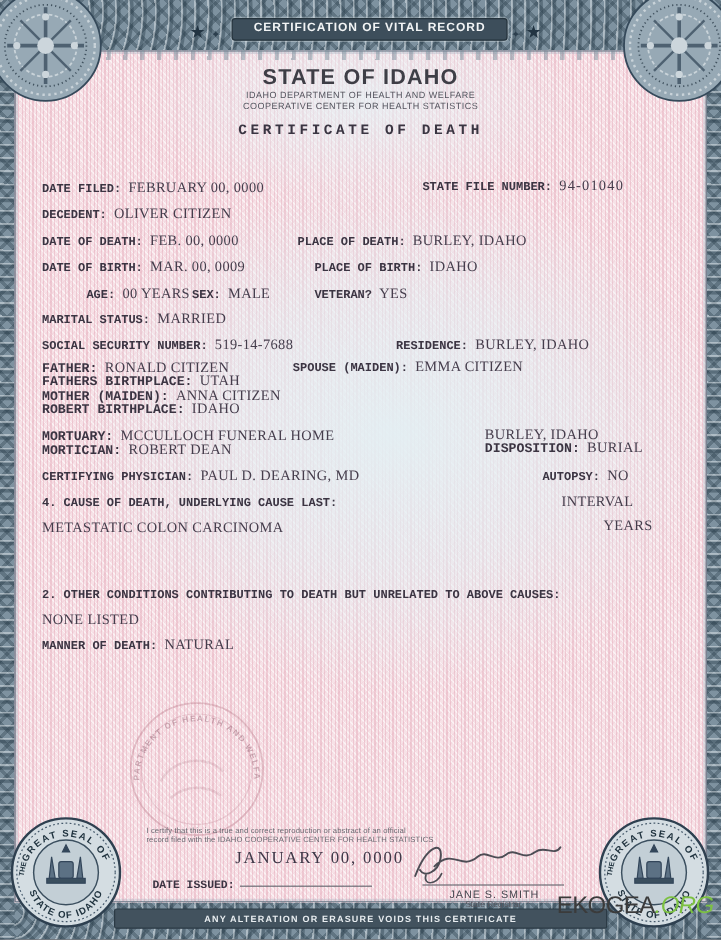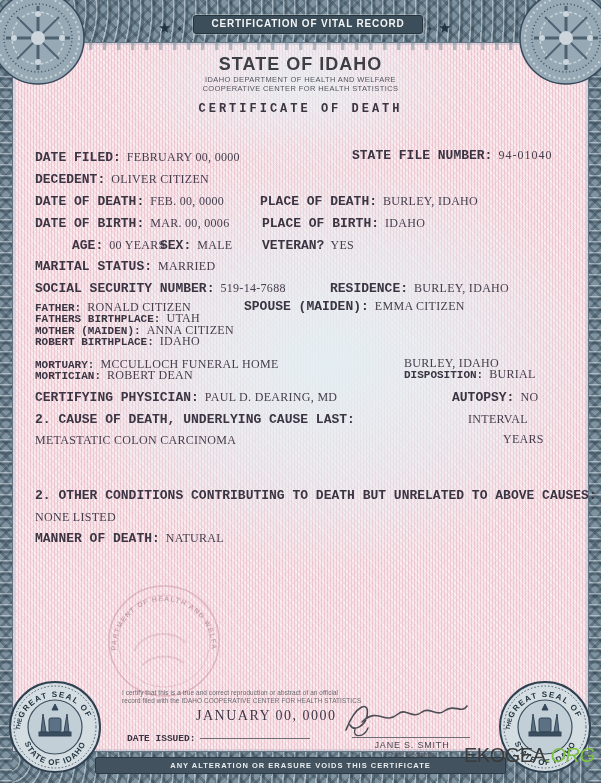--- a/index.html
+++ b/index.html
@@ -37,21 +37,21 @@
     border-radius:2px;color:#e8edf0;font-size:7.5px;font-weight:bold;letter-spacing:1px;
     text-align:center;line-height:15px;border:1px solid #2b3a45;}
   
   .h-state{position:absolute;left:0;right:0;top:54px;text-align:center;font-size:18px;font-weight:bold;
     letter-spacing:1px;color:#3e3e46;}
   .h-dept{position:absolute;left:0;right:0;text-align:center;font-size:7.5px;letter-spacing:.4px;color:#54545e;}
   .h-title{position:absolute;left:0;right:0;top:102px;text-align:center;
     font-family:"Liberation Mono",monospace;font-size:12px;font-weight:bold;letter-spacing:3px;color:#3a3542;}
   
   .fg{position:absolute;white-space:nowrap;}
-  .lbl{font-family:"Liberation Mono",monospace;font-size:13px;font-weight:bold;color:#3b3442;}
+  .lbl{font-family:"Liberation Mono",monospace;font-size:10px;font-weight:bold;color:#3b3442;}
   .val{font-family:"Liberation Serif",serif;font-size:12px;color:#453d4c;margin-left:6px;letter-spacing:.3px;}
   .val.nolbl{margin-left:0;}
   .tight .lbl{font-size:11px;}
   
   .cert-small{position:absolute;left:122px;top:689px;font-size:6.4px;color:#6a6a72;line-height:8px;letter-spacing:.1px;}
   .issue-date{position:absolute;left:196px;top:708px;font-family:"Liberation Serif",serif;font-size:14px;
     letter-spacing:1.5px;color:#3f3848;}
   .date-issued{position:absolute;left:127px;top:727px;}
   .date-issued .lbl{font-size:9.5px;}
   .di-line{position:absolute;left:200px;top:738px;width:110px;border-bottom:1px solid #6d6d75;}
@@ -139,25 +139,25 @@
   </div>
   <div class="fg" style="left:352px;top:145px;">
     <span class="lbl">STATE FILE NUMBER:</span><span class="val" style="letter-spacing:1px;">94-01040</span>
   </div>
   <div class="fg" style="left:35px;top:169px;">
     <span class="lbl">DECEDENT:</span><span class="val">OLIVER CITIZEN</span>
   </div>
   <div class="fg" style="left:35px;top:191px;">
     <span class="lbl">DATE OF DEATH:</span><span class="val">FEB. 00, 0000</span>
   </div>
-  <div class="fg" style="left:260px;top:191px;">
+  <div class="fg" style="left:248px;top:191px;">
     <span class="lbl">PLACE OF DEATH:</span><span class="val">BURLEY, IDAHO</span>
   </div>
   <div class="fg" style="left:35px;top:213px;">
-    <span class="lbl">DATE OF BIRTH:</span><span class="val">MAR. 00, 0006</span>
+    <span class="lbl">DATE OF BIRTH:</span><span class="val">MAR. 00, 0009</span>
   </div>
   <div class="fg" style="left:262px;top:213px;">
     <span class="lbl">PLACE OF BIRTH:</span><span class="val">IDAHO</span>
   </div>
   <div class="fg" style="left:35px;top:235px;padding-left:37px;">
     <span class="lbl">AGE:</span><span class="val">00 YEARS</span>
   </div>
   <div class="fg" style="left:160px;top:235px;">
     <span class="lbl">SEX:</span><span class="val">MALE</span>
   </div>
@@ -200,21 +200,21 @@
   <div class="fg tight" style="left:404px;top:364px;">
     <span class="lbl">DISPOSITION:</span><span class="val">BURIAL</span>
   </div>
   <div class="fg" style="left:35px;top:387px;">
     <span class="lbl">CERTIFYING PHYSICIAN:</span><span class="val">PAUL D. DEARING, MD</span>
   </div>
   <div class="fg" style="left:452px;top:387px;">
     <span class="lbl">AUTOPSY:</span><span class="val">NO</span>
   </div>
   <div class="fg" style="left:35px;top:409px;">
-    <span class="lbl">2. CAUSE OF DEATH, UNDERLYING CAUSE LAST:</span>
+    <span class="lbl">4. CAUSE OF DEATH, UNDERLYING CAUSE LAST:</span>
   </div>
   <div class="fg" style="left:468px;top:409px;">
     <span class="val nolbl">INTERVAL</span>
   </div>
   <div class="fg" style="left:35px;top:430px;">
     <span class="val nolbl">METASTATIC COLON CARCINOMA</span>
   </div>
   <div class="fg" style="left:503px;top:429px;">
     <span class="val nolbl">YEARS</span>
   </div>

